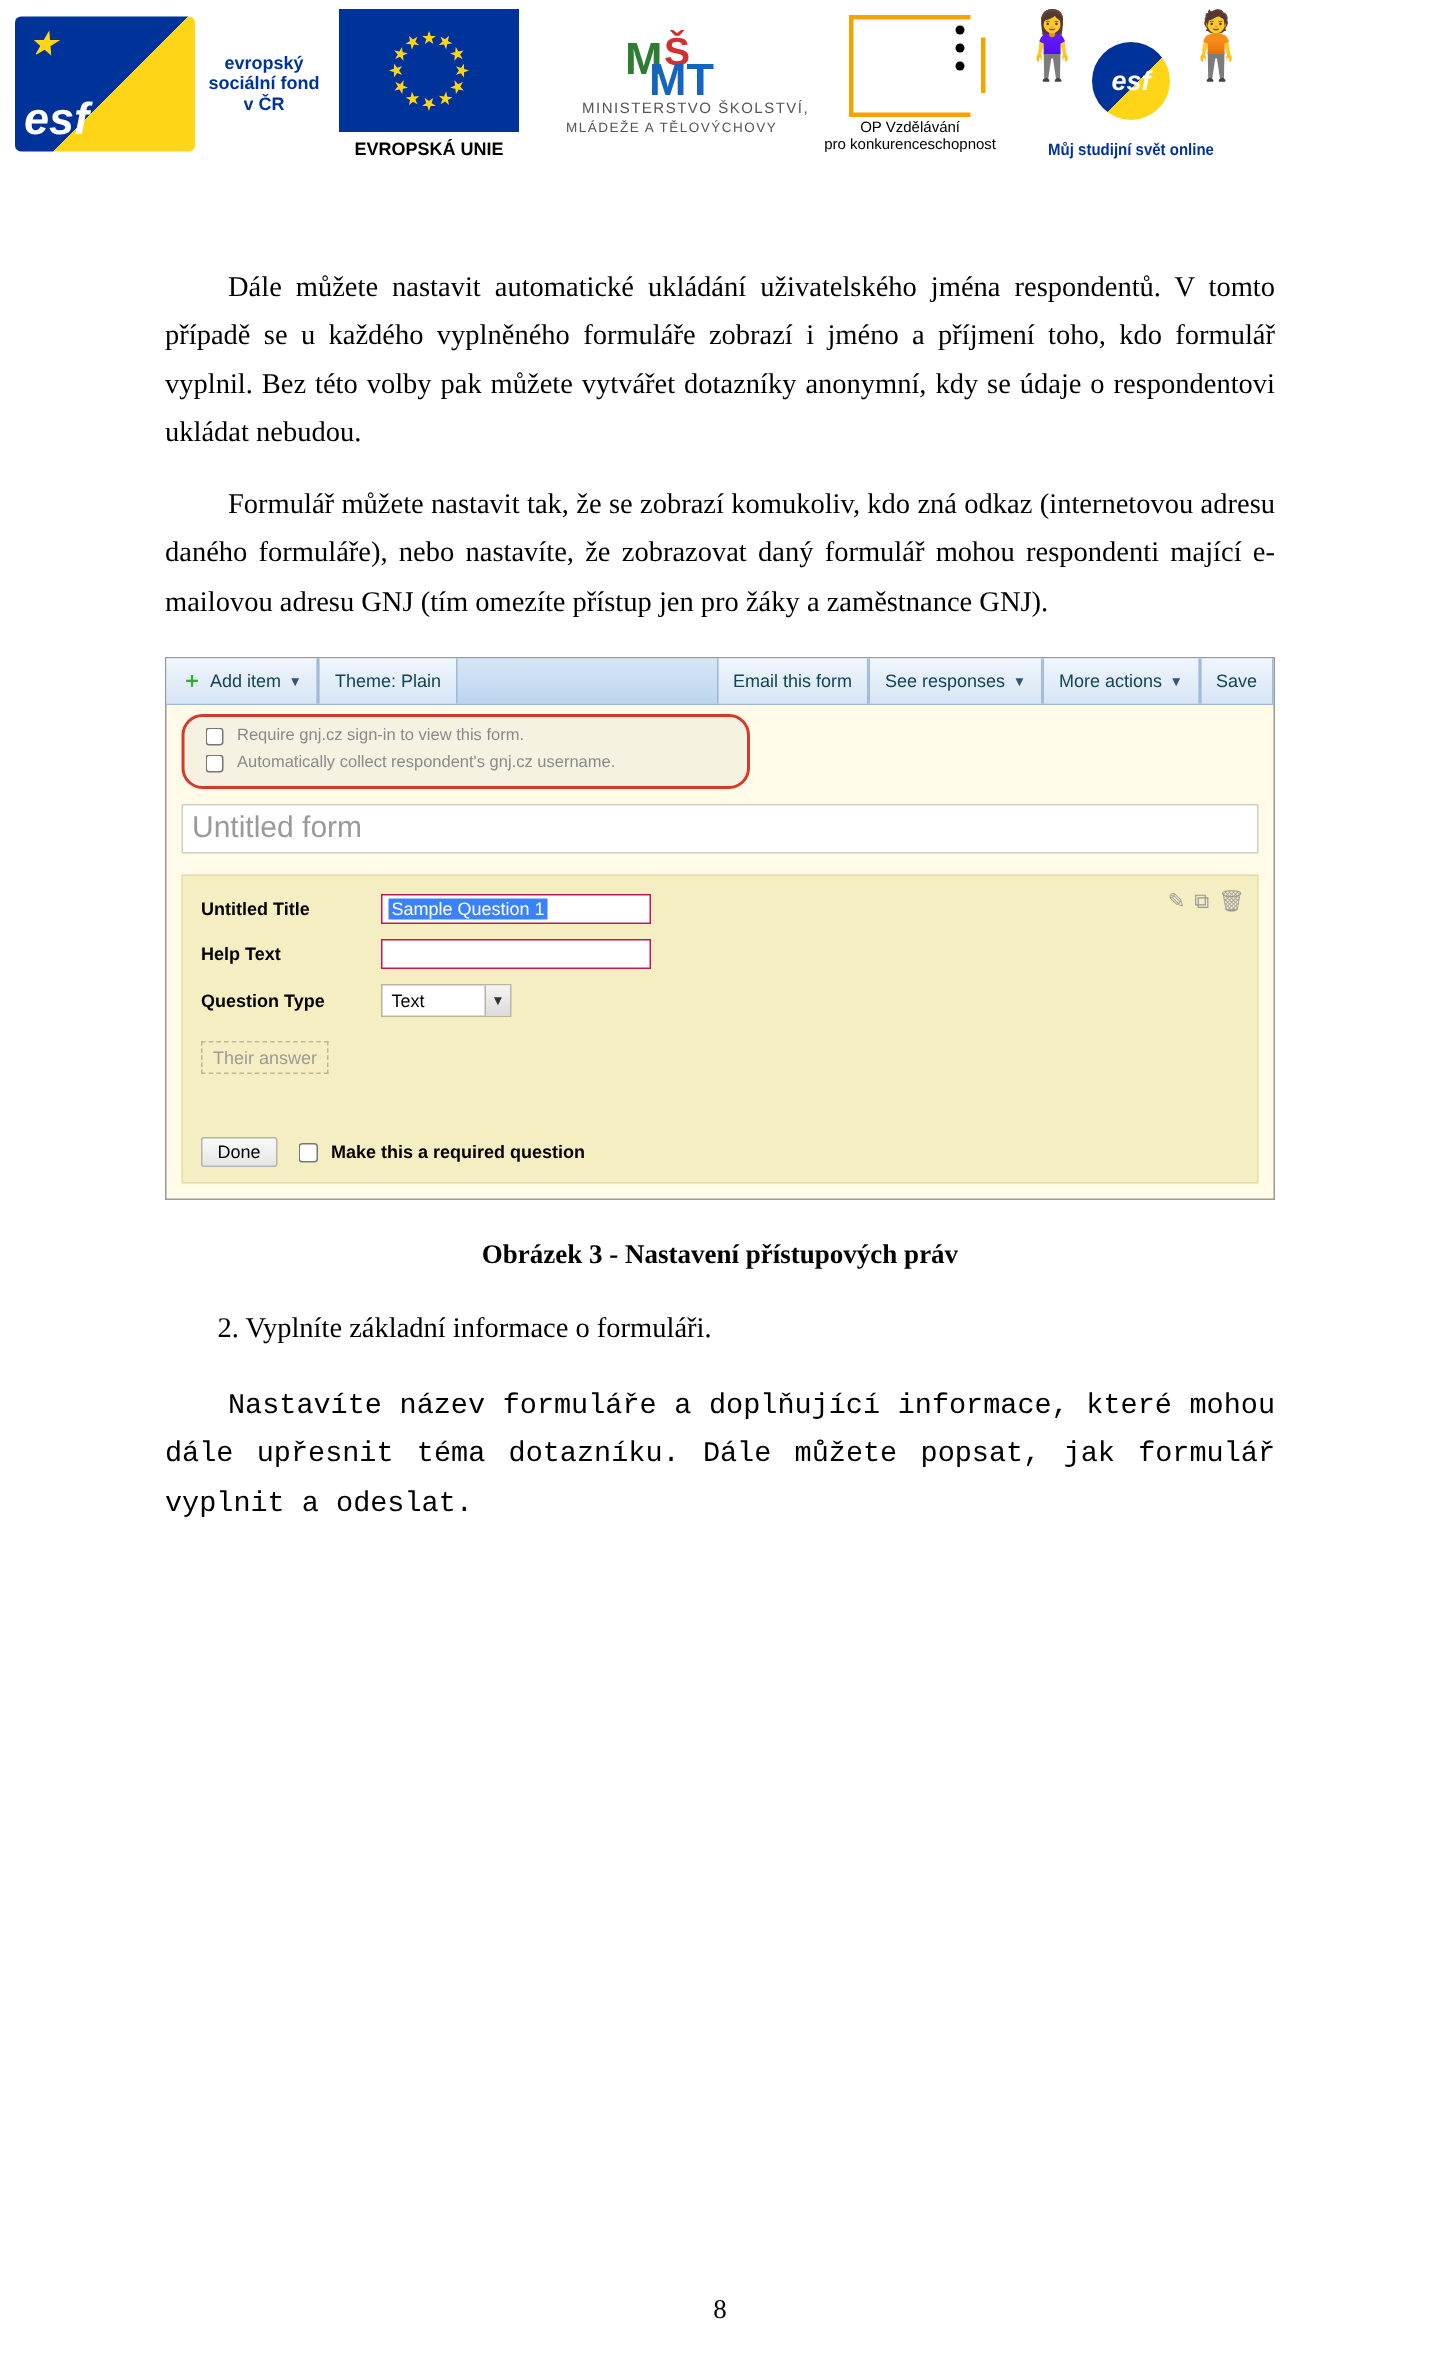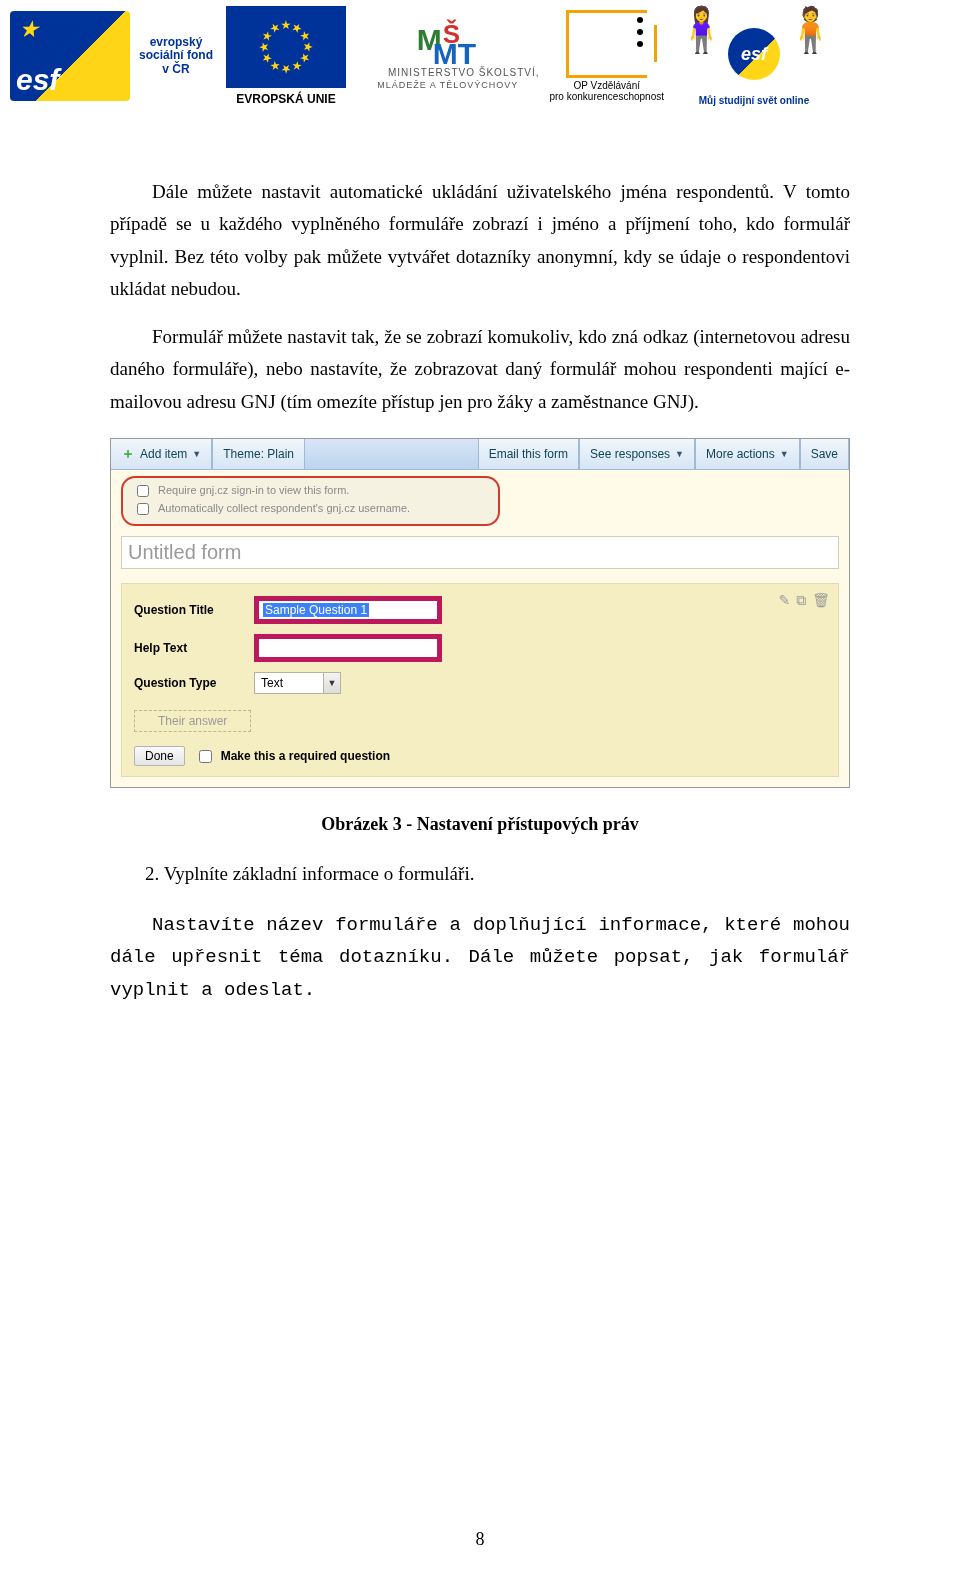--- a/index.html
+++ b/index.html
@@ -180,39 +180,39 @@
   .qbox{
     margin:14px 10px 10px 10px;
     background:#f5eec2;
     border:1px solid #e5dca9;
     padding:12px 12px 10px 12px;
     position:relative;
   }
   .qrow{display:flex; align-items:center; margin-bottom:10px;}
   .qlabel{width:120px; font-weight:bold; font-size:12px;}
   .qinput{
-    border:5px solid #be185d; padding:2px 4px; font-size:12px;
+    border:1px solid #be185d; padding:2px 4px; font-size:12px;
     font-family:Arial,sans-serif; background:#fff;
   }
   .sel{ background:#3b82f6; color:#fff; padding:0 2px;}
   .qselect{
     display:flex; align-items:center; border:1px solid #b8b49a;
     background:#fff; height:20px; font-size:12px;
   }
   .qselect .val{padding:0 40px 0 6px;}
   .qselect .ar{
     border-left:1px solid #b8b49a; width:16px; height:100%;
     display:flex;align-items:center;justify-content:center;
     background:linear-gradient(#f4f4f4,#dcdcdc); font-size:9px; color:#333;
   }
   .answer{
-    border:1px dashed #bdb78f; color:#9b9b9b; padding:3px 23px;
+    border:1px dashed #bdb78f; color:#9b9b9b; padding:3px 7px;
     margin:6px 0 14px 0; display:inline-block; font-size:12px;
   }
-  .qactions{display:flex; align-items:center; gap:10px;}
+  .qactions{display:flex; align-items:center; gap:10px;margin-top:28px;}
   .done-btn{
     border:1px solid #b4b4b4; padding:2px 10px;
     background:linear-gradient(#fafafa,#e5e5e5);
     font-size:12px; border-radius:2px; cursor:pointer;
   }
   .req-lbl{display:flex; align-items:center; gap:6px; font-size:12px; font-weight:bold;}
   .side-icons{
     position:absolute; right:8px; top:8px; display:flex; gap:6px;
     color:#999; font-size:14px;
   }
@@ -340,21 +340,21 @@
       <input type="text" value="Untitled form" style="">
     </div>
 
     <div class="qbox">
       <div class="side-icons">
         <span title="edit">✎</span>
         <span title="duplicate">⧉</span>
         <span title="delete">🗑</span>
       </div>
       <div class="qrow">
-        <div class="qlabel">Question Title</div>
+        <div class="qlabel">Untitled Title</div>
         <div class="qinput" style="width:170px;">
           <span class="sel">Sample Question 1</span>
         </div>
       </div>
       <div class="qrow">
         <div class="qlabel">Help Text</div>
         <input class="qinput" type="text" style="width: 170px;">
       </div>
       <div class="qrow">
         <div class="qlabel">Question Type</div>

